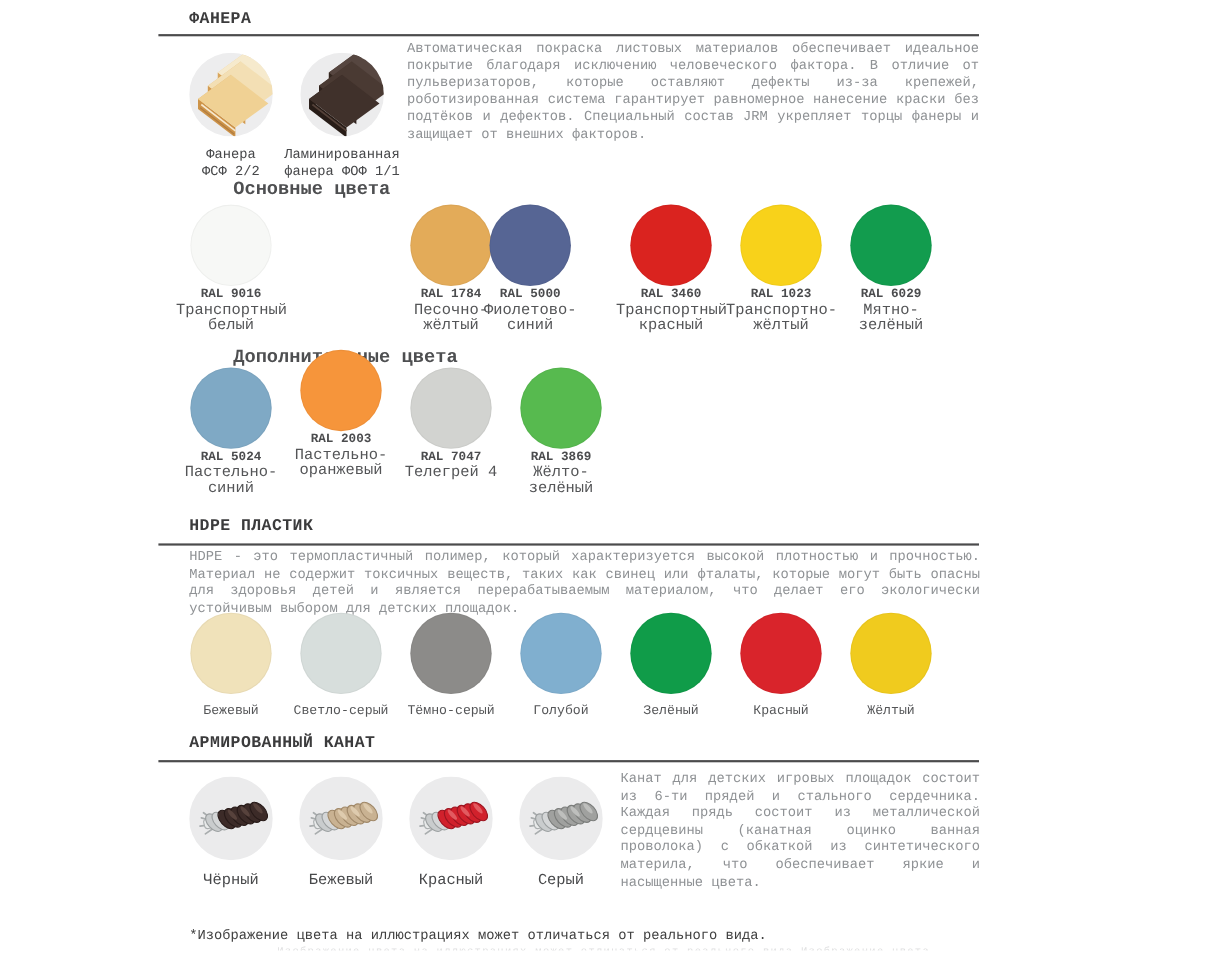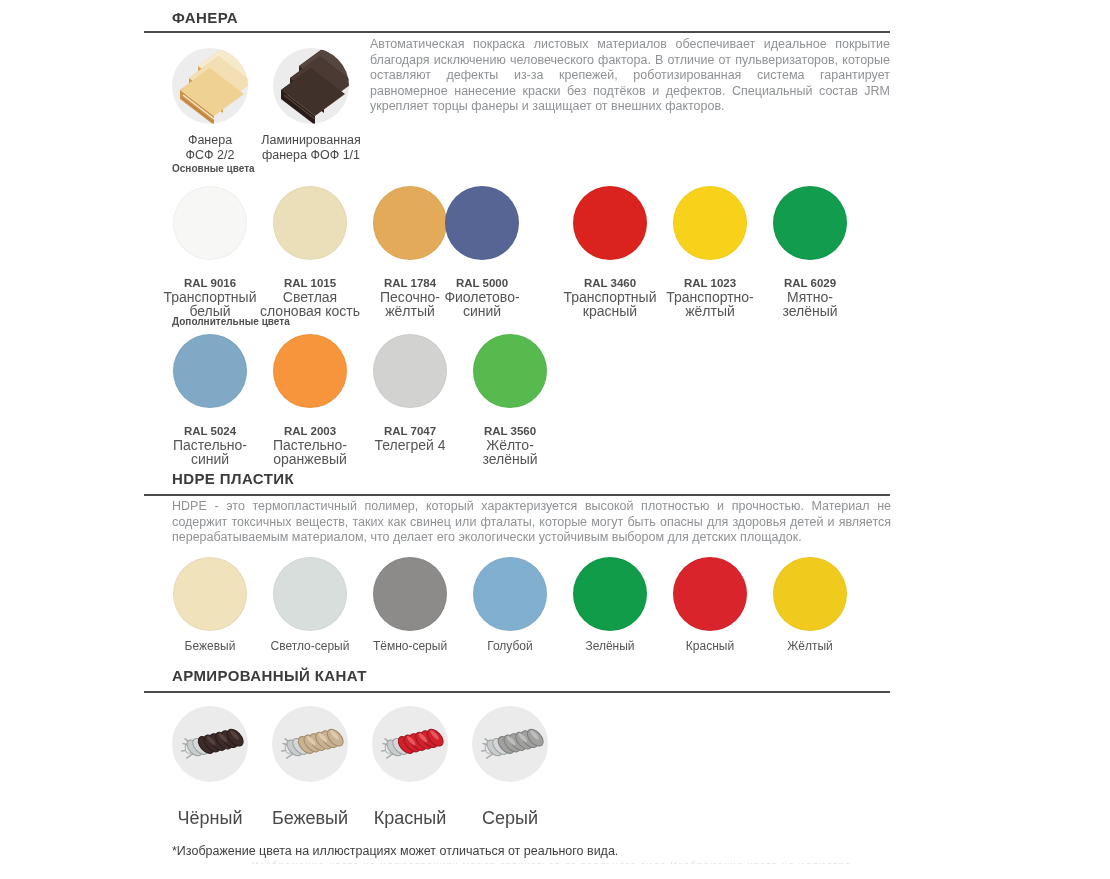--- a/index.html
+++ b/index.html
@@ -1,32 +1,32 @@
 <!DOCTYPE html>
 <html><head>
 <meta charset="utf-8">
 <style>
   html,body{margin:0;padding:0;background:#ffffff;}
   .page{position:relative;width:894px;height:879px;background:#ffffff;overflow:hidden;
-        font-family:Liberation Sans, sans-serif;}
+        font-family:Liberation Mono, monospace;}
   .sec-title{position:absolute;font-size:15px;font-weight:bold;color:#3B3B3C;letter-spacing:.4px;}
   .rule{position:absolute;left:144px;width:746px;height:2px;background:#4B4B4C;}
   .para{position:absolute;font-size:12.5px;line-height:15.6px;color:#8F9295;
         text-align:justify;-moz-text-align-last:auto;}
-  .sub-label{position:absolute;font-size:10px;font-weight:bold;color:#4E4F51;}
+  .sub-label{position:absolute;font-size:17px;font-weight:bold;color:#4E4F51;margin-left:40px;}
   .swatch{position:absolute;width:100px;text-align:center;}
   .dot{width:74px;height:74px;border-radius:50%;margin:0 auto;
        box-shadow:inset 0 0 0 1px rgba(0,0,0,0.035);}
-  .code{margin-top:17px;font-size:11.5px;font-weight:bold;color:#4B4C4E;}
+  .code{margin-top:1px;font-size:11.5px;font-weight:bold;color:#4B4C4E;}
   .name{margin-top:2px;font-size:14px;line-height:13.5px;color:#545557;white-space:pre-line;}
   .hdpe-name{margin-top:8px;font-size:12px;color:#545557;}
   .material{position:absolute;text-align:center;}
   .material .label{margin-top:5px;font-size:12.5px;line-height:15px;color:#47484A;white-space:pre-line;}
   .rope-item{position:absolute;width:100px;text-align:center;}
-  .rope-item .label{margin-top:22px;font-size:18px;color:#47484A;}
+  .rope-item .label{margin-top:6px;font-size:14px;color:#47484A;}
   .footer-note{position:absolute;font-size:12.5px;color:#404040;}
   .artifact{position:absolute;height:5px;overflow:hidden;font-size:9.5px;color:#C9CACB;
             white-space:nowrap;letter-spacing:1.2px;opacity:.6;}
 </style>
 </head>
 <body>
 
 <div class="page">
 
   <div class="sec-title" style="left:172px;top:9px;">ФАНЕРА</div>
@@ -97,26 +97,20 @@
   <div class="para" style="left:370px;top:37px;width:520px;">Автоматическая покраска листовых материалов обеспечивает идеальное покрытие благодаря исключению человеческого фактора. В отличие от пульверизаторов, которые оставляют дефекты из-за крепежей, роботизированная система гарантирует равномерное нанесение краски без подтёков и дефектов. Специальный состав JRM укрепляет торцы фанеры и защищает от внешних факторов.</div>
 
   <div class="sub-label" style="left:172px;top:163px;">Основные цвета</div>
 
   <div class="swatch" style="left:160px;top:186px;">
     <div class="dot" style="background-color: rgb(247, 248, 246);"></div>
     <div class="code">RAL 9016</div>
     <div class="name">Транспортный
 белый</div>
   </div>
-  <div class="swatch" style="left:260px;top:186px;">
-    <div class="dot" style="background-color: rgb(235, 223, 185);"></div>
-    <div class="code">RAL 1015</div>
-    <div class="name">Светлая
-слоновая кость</div>
-  </div>
   <div class="swatch" style="left:360px;top:186px;">
     <div class="dot" style="background-color: rgb(227, 171, 89);"></div>
     <div class="code">RAL 1784</div>
     <div class="name">Песочно-
 жёлтый</div>
   </div>
   <div class="swatch" style="left:432px;top:186px;">
     <div class="dot" style="background-color: rgb(86, 101, 148);"></div>
     <div class="code">RAL 5000</div>
     <div class="name">Фиолетово-
@@ -141,34 +135,34 @@
   </div>
 
   <div class="sub-label" style="left:172px;top:316px;">Дополнительные цвета</div>
 
   <div class="swatch" style="left:160px;top:334px;">
     <div class="dot" style="background-color: rgb(127, 169, 197);"></div>
     <div class="code">RAL 5024</div>
     <div class="name">Пастельно-
 синий</div>
   </div>
-  <div class="swatch" style="left:260px;top:334px;">
+  <div class="swatch" style="left:260px;top:318px;">
     <div class="dot" style="background-color: rgb(246, 149, 59);"></div>
     <div class="code">RAL 2003</div>
     <div class="name">Пастельно-
 оранжевый</div>
   </div>
   <div class="swatch" style="left:360px;top:334px;">
     <div class="dot" style="background-color: rgb(210, 211, 208);"></div>
     <div class="code">RAL 7047</div>
     <div class="name">Телегрей 4</div>
   </div>
   <div class="swatch" style="left:460px;top:334px;">
     <div class="dot" style="background-color: rgb(87, 186, 79);"></div>
-    <div class="code">RAL 3560</div>
+    <div class="code">RAL 3869</div>
     <div class="name">Жёлто-
 зелёный</div>
   </div>
 
   <div class="sec-title" style="left:172px;top:470px;">HDPE ПЛАСТИК</div>
   <div class="rule" style="top:494px;"></div>
 
   <div class="para" style="left:172px;top:499px;width:719px;">HDPE - это термопластичный полимер, который характеризуется высокой плотностью и прочностью. Материал не содержит токсичных веществ, таких как свинец или фталаты, которые могут быть опасны для здоровья детей и является перерабатываемым материалом, что делает его экологически устойчивым выбором для детских площадок.</div>
 
   <div class="swatch" style="left:160px;top:557px;">
@@ -309,17 +303,18 @@
         <ellipse class="r-main" cx="64" cy="38" rx="5.8" ry="10" transform="rotate(-28 64 38)" fill="#A0A19F" stroke="#7B7D7B"></ellipse>
         <ellipse class="r-light" cx="40" cy="35" rx="2" ry="6" transform="rotate(-28 40 35)" fill="#BEBFBD"></ellipse>
         <ellipse class="r-light" cx="52" cy="35" rx="2" ry="6" transform="rotate(-28 52 35)" fill="#BEBFBD"></ellipse>
         <ellipse class="r-light" cx="64" cy="35" rx="2" ry="6" transform="rotate(-28 64 35)" fill="#BEBFBD"></ellipse>
       </g>
         </g>
     </svg>
     <div class="label">Серый</div>
   </div>
 
+  <div class="para" style="left:564px;top:701px;width:327px;">Канат для детских игровых площадок состоит из 6-ти прядей и стального сердечника. Каждая прядь состоит из металлической сердцевины (канатная оцинко ванная проволока) с обкаткой из синтетического материла, что обеспечивает яркие и насыщенные цвета.</div>
 
   <div class="footer-note" style="left:172px;top:844px;">*Изображение цвета на иллюстрациях может отличаться от реального вида.</div>
   <div class="artifact" style="left:252px;top:859px;width:600px;">Изображение цвета на иллюстрациях может отличаться от реального вида Изображение цвета на иллюстрациях может отличаться от реального вида</div>
 
 </div>
 
 </body></html>

